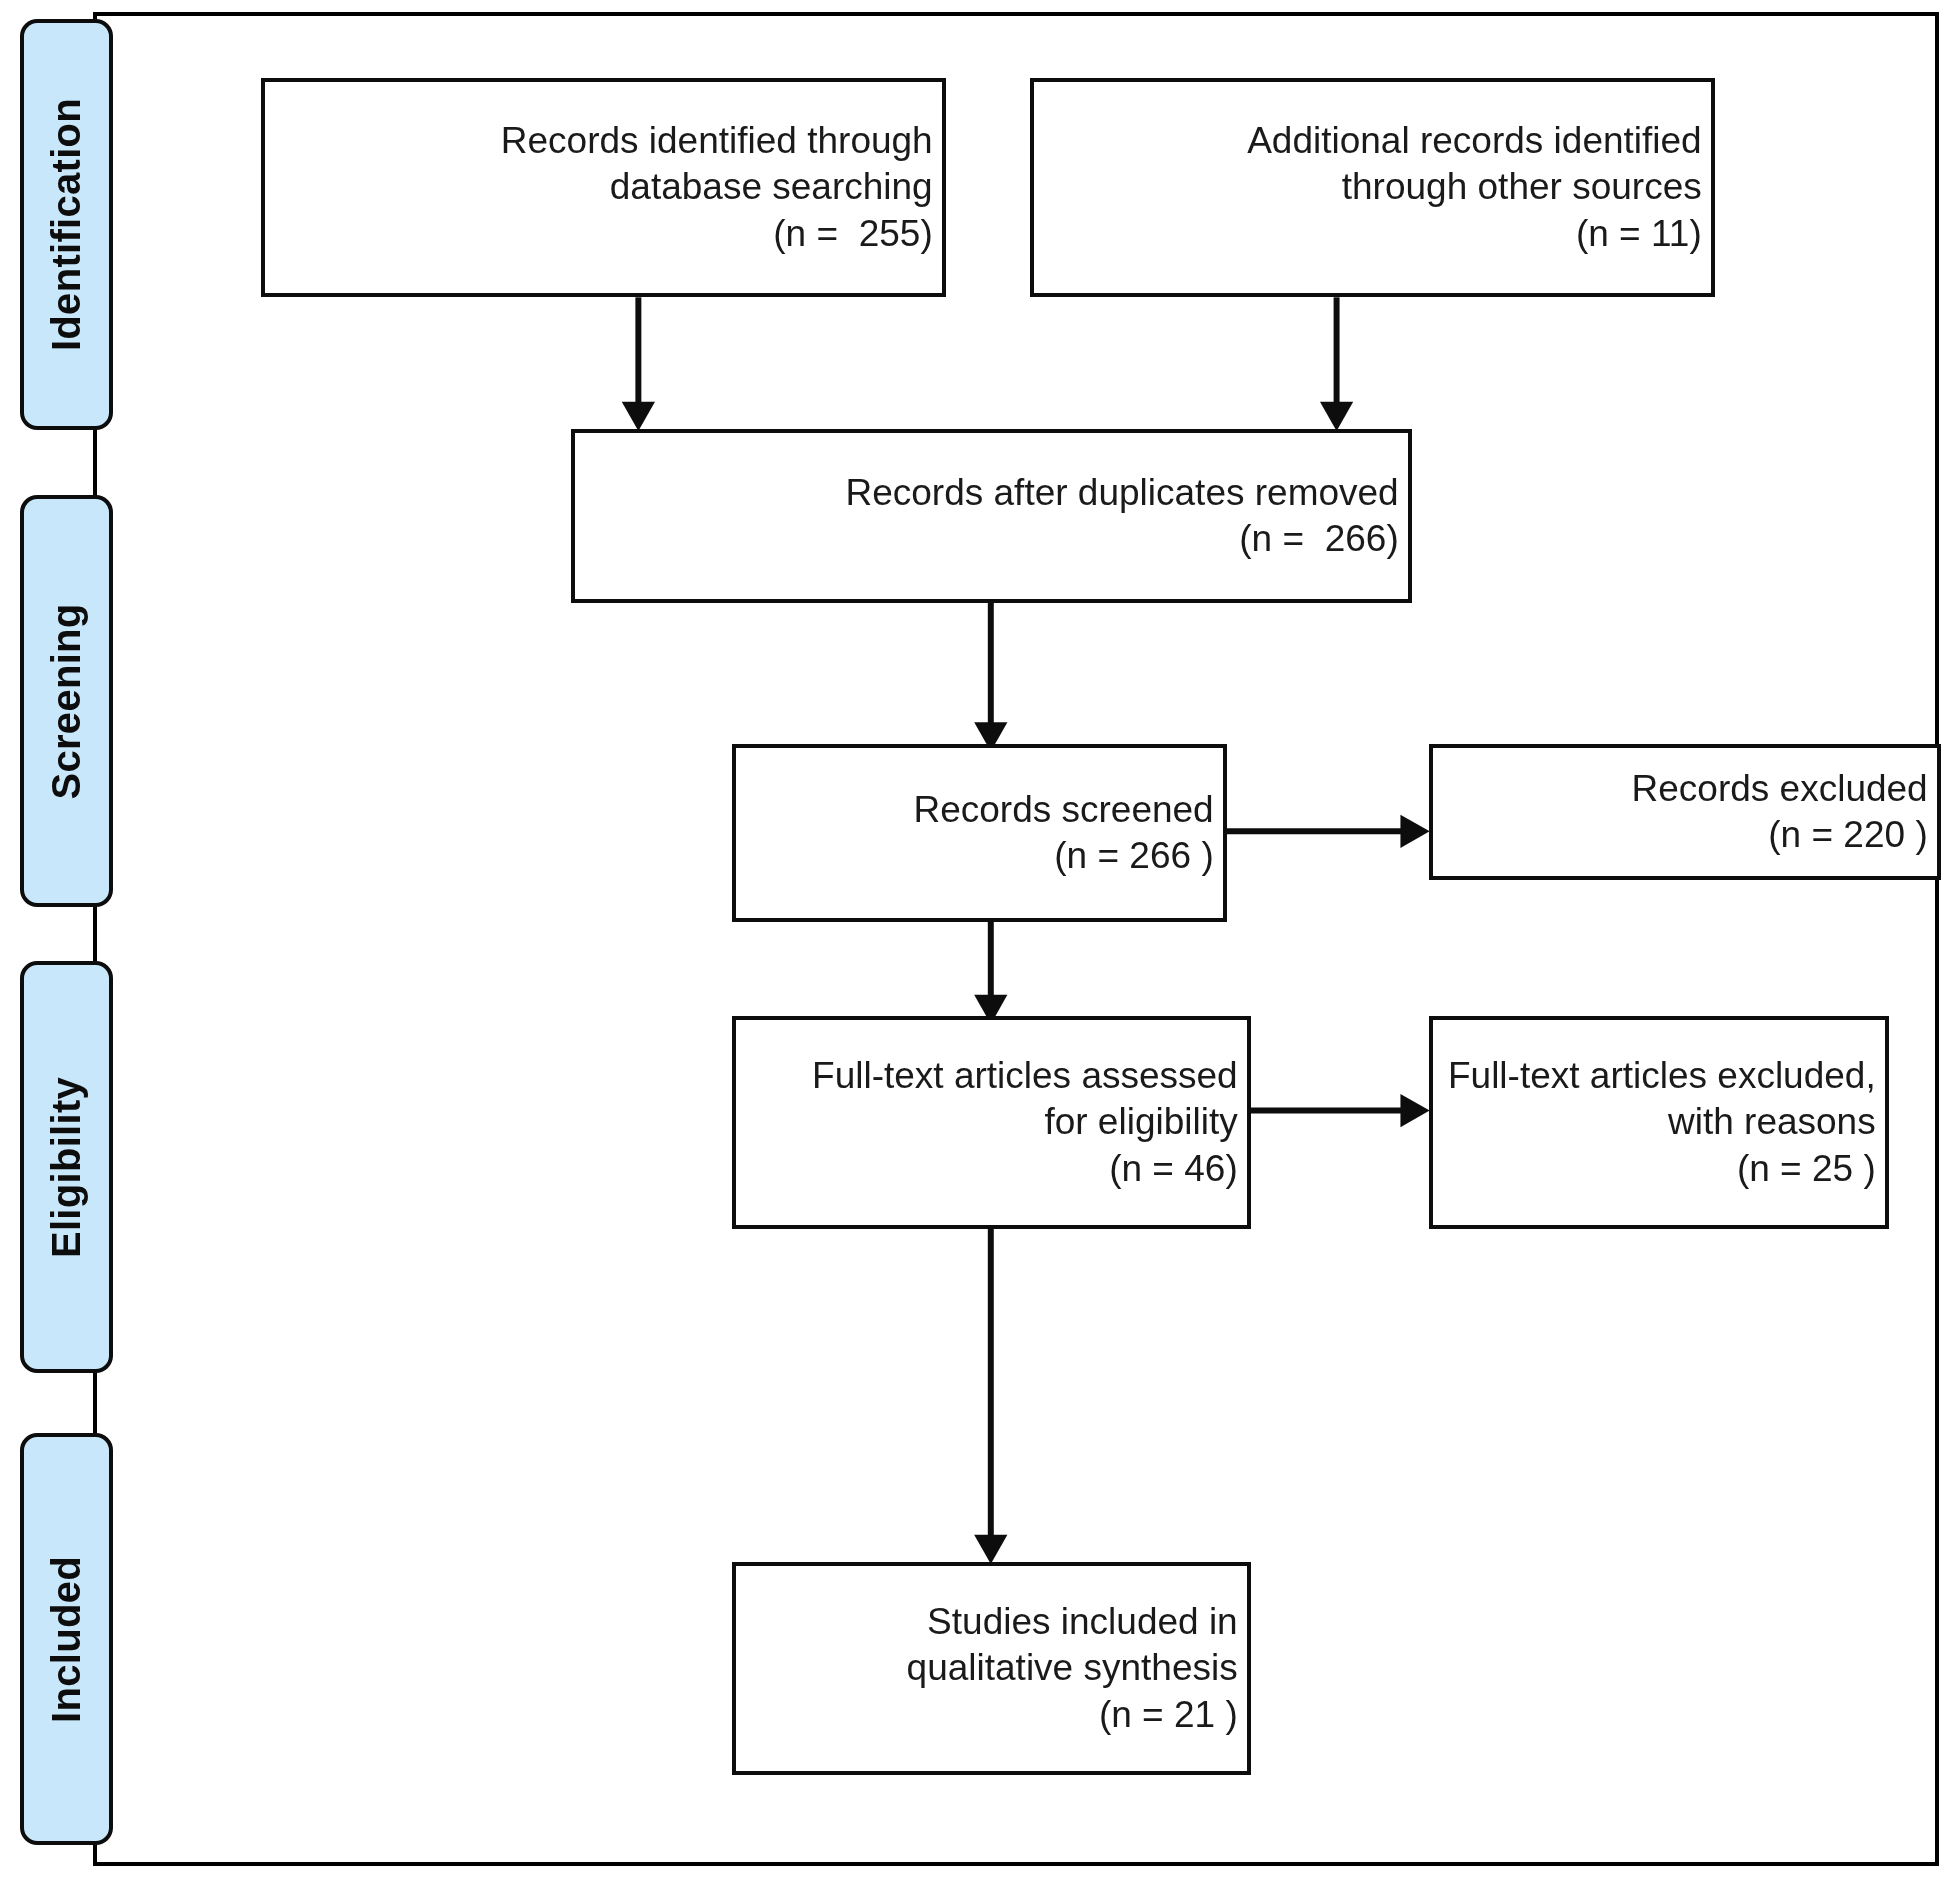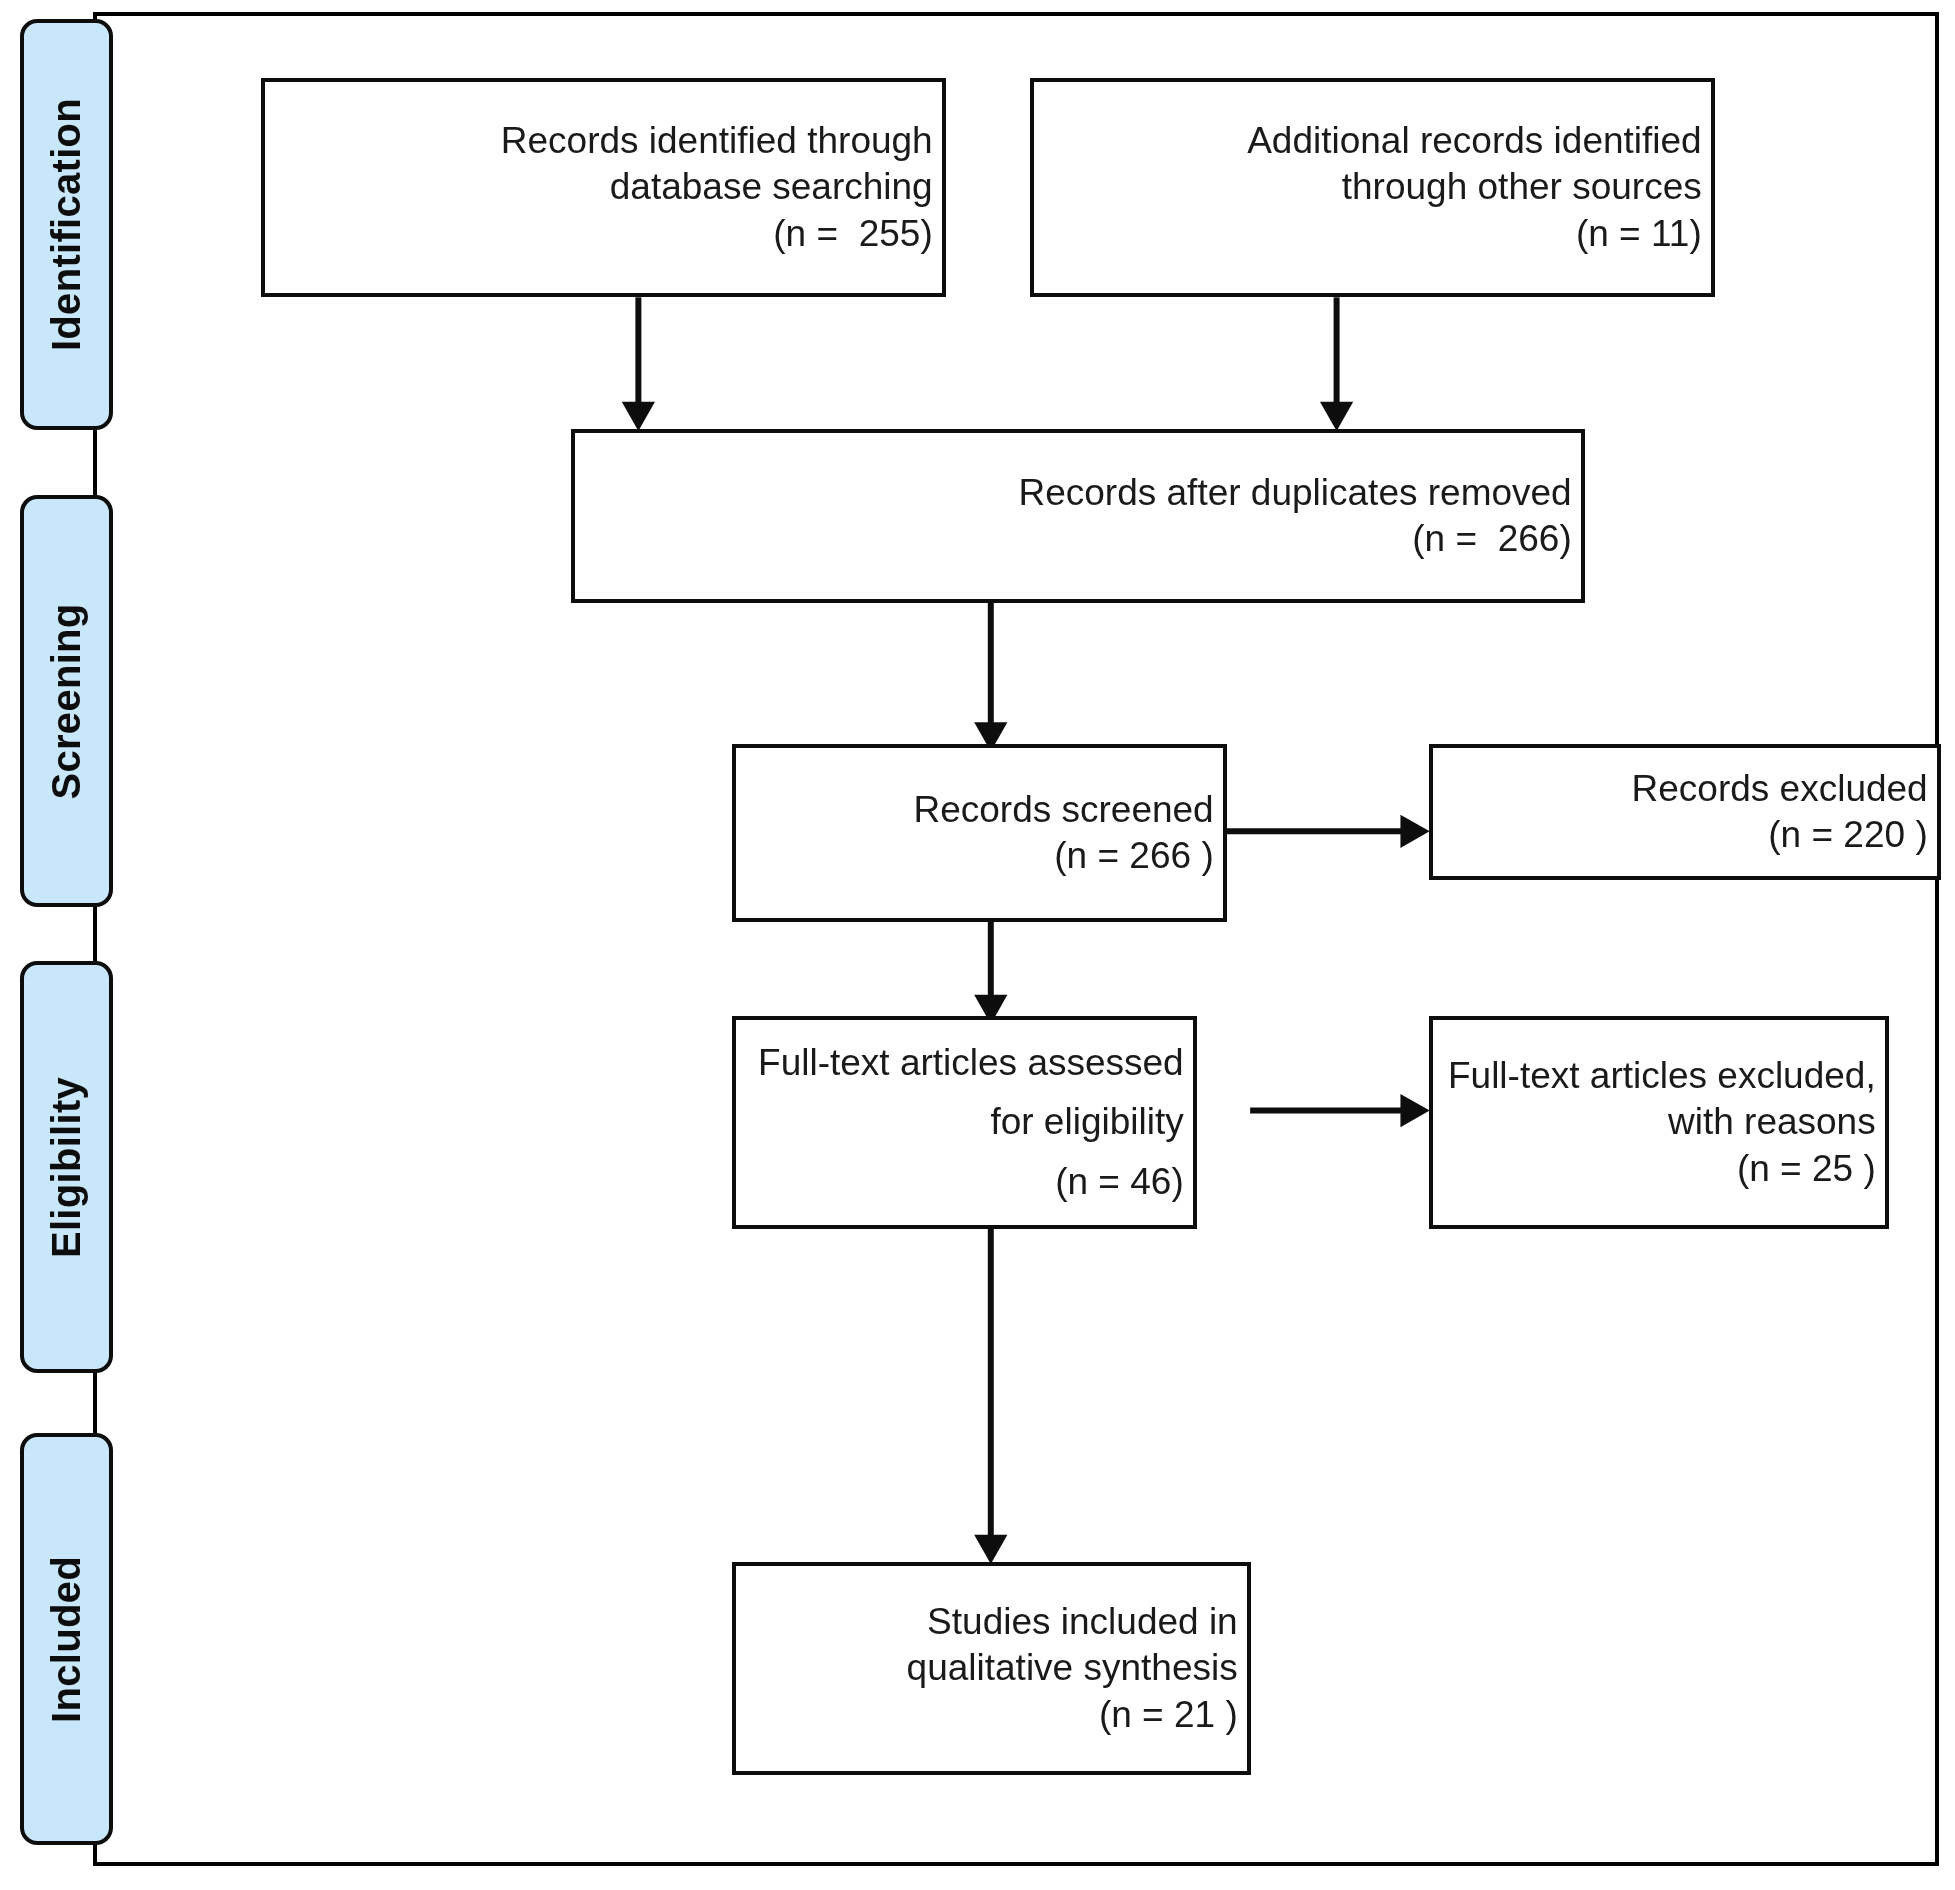--- a/index.html
+++ b/index.html
@@ -128,36 +128,36 @@
     <span class="line">database searching</span>
     <span class="line">(n =  255)</span>
   </div>
 
   <div class="flow-box" style="left:1030px; top:78px; width:685px; height:219px;">
     <span class="line">Additional records identified</span>
     <span class="line">through other sources</span>
     <span class="line">(n = 11)</span>
   </div>
 
-  <div class="flow-box" style="left:571px; top:429px; width:1014px; height:174px;">
+  <div class="flow-box" style="left:571px; top:429px; width:841px; height:174px;">
     <span class="line">Records after duplicates removed</span>
     <span class="line">(n =  266)</span>
   </div>
 
   <div class="flow-box" style="left:732px; top:744px; width:495px; height:178px;">
     <span class="line">Records screened</span>
     <span class="line">(n = 266 )</span>
   </div>
 
   <div class="flow-box" style="left:1429px; top:744px; width:512px; height:136px;">
     <span class="line">Records excluded</span>
     <span class="line">(n = 220 )</span>
   </div>
 
-  <div class="flow-box" style="left:732px; top:1016px; width:465px; height:213px;gap:13px;">
+  <div class="flow-box" style="left:732px; top:1016px; width:519px; height:213px;">
     <span class="line">Full-text articles assessed</span>
     <span class="line">for eligibility</span>
     <span class="line">(n = 46)</span>
   </div>
 
   <div class="flow-box" style="left:1429px; top:1016px; width:460px; height:213px;">
     <span class="line">Full-text articles excluded,</span>
     <span class="line">with reasons</span>
     <span class="line">(n = 25 )</span>
   </div>

